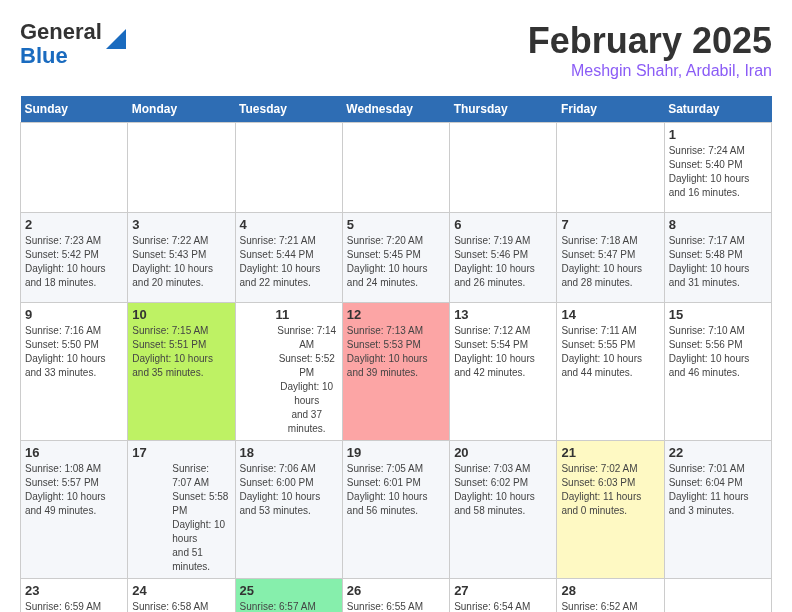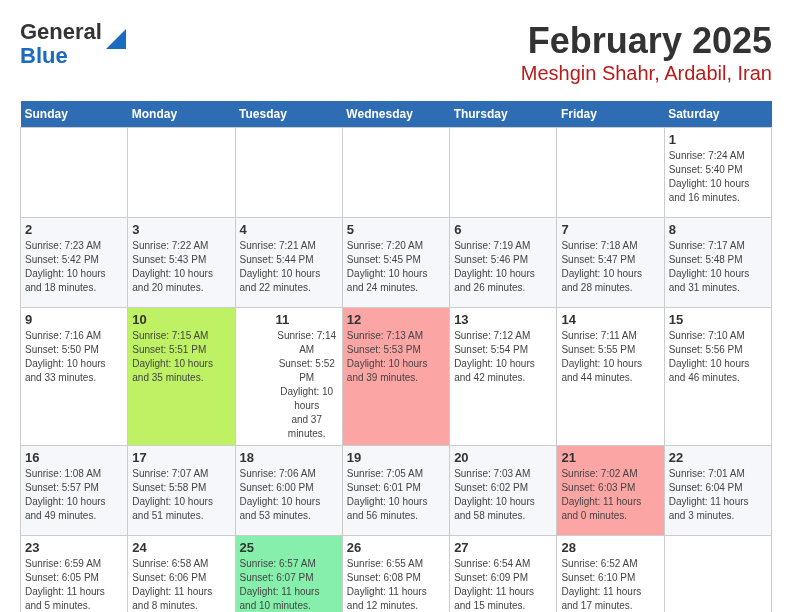--- a/index.html
+++ b/index.html
@@ -29,22 +29,22 @@
     .logo-blue { color: #1a6bbf; }
     .title-area {
       text-align: right;
     }
     .calendar-title {
       font-size: 36px;
       font-weight: bold;
       color: #333;
     }
     .calendar-subtitle {
-      font-size: 20px;
-      color: #b91c1c;
+      font-size: 16px;
+      color: #8b5cf6;
     }
     .calendar-table {
       width: 100%;
       border-collapse: collapse;
       font-size: 11px;
     }
     .calendar-table th {
       background-color: #2e6db4;
       color: #fff;
       padding: 6px 4px;
@@ -230,21 +230,21 @@
       <tr>
         <td style="background-color: rgb(245, 247, 250);">
           <span class="day-number">16</span>
           <div class="day-info" style="white-space: pre-line;">Sunrise: 1:08 AM
 Sunset: 5:57 PM
 Daylight: 10 hours
 and 49 minutes.</div>
         </td>
         <td style="background-color: rgb(245, 247, 250);">
           <span class="day-number">17</span>
-          <div class="day-info" style="white-space: pre-line;">Sunrise: 7:07 AM
+          <div class="day-info" style="white-space: pre-line; margin-left: 40px;">Sunrise: 7:07 AM
 Sunset: 5:58 PM
 Daylight: 10 hours
 and 51 minutes.</div>
         </td>
         <td style="background-color: rgb(245, 247, 250);">
           <span class="day-number">18</span>
           <div class="day-info" style="white-space: pre-line;">Sunrise: 7:06 AM
 Sunset: 6:00 PM
 Daylight: 10 hours
 and 53 minutes.</div>
@@ -256,21 +256,21 @@
 Daylight: 10 hours
 and 56 minutes.</div>
         </td>
         <td style="background-color: rgb(245, 247, 250);">
           <span class="day-number">20</span>
           <div class="day-info" style="white-space: pre-line;">Sunrise: 7:03 AM
 Sunset: 6:02 PM
 Daylight: 10 hours
 and 58 minutes.</div>
         </td>
-        <td style="background-color: #fca5a5;">
+        <td style="background-color: #fef9c3;">
           <span class="day-number">21</span>
           <div class="day-info" style="white-space: pre-line;">Sunrise: 7:02 AM
 Sunset: 6:03 PM
 Daylight: 11 hours
 and 0 minutes.</div>
         </td>
         <td style="background-color: rgb(245, 247, 250);">
           <span class="day-number">22</span>
           <div class="day-info" style="white-space: pre-line;">Sunrise: 7:01 AM
 Sunset: 6:04 PM

